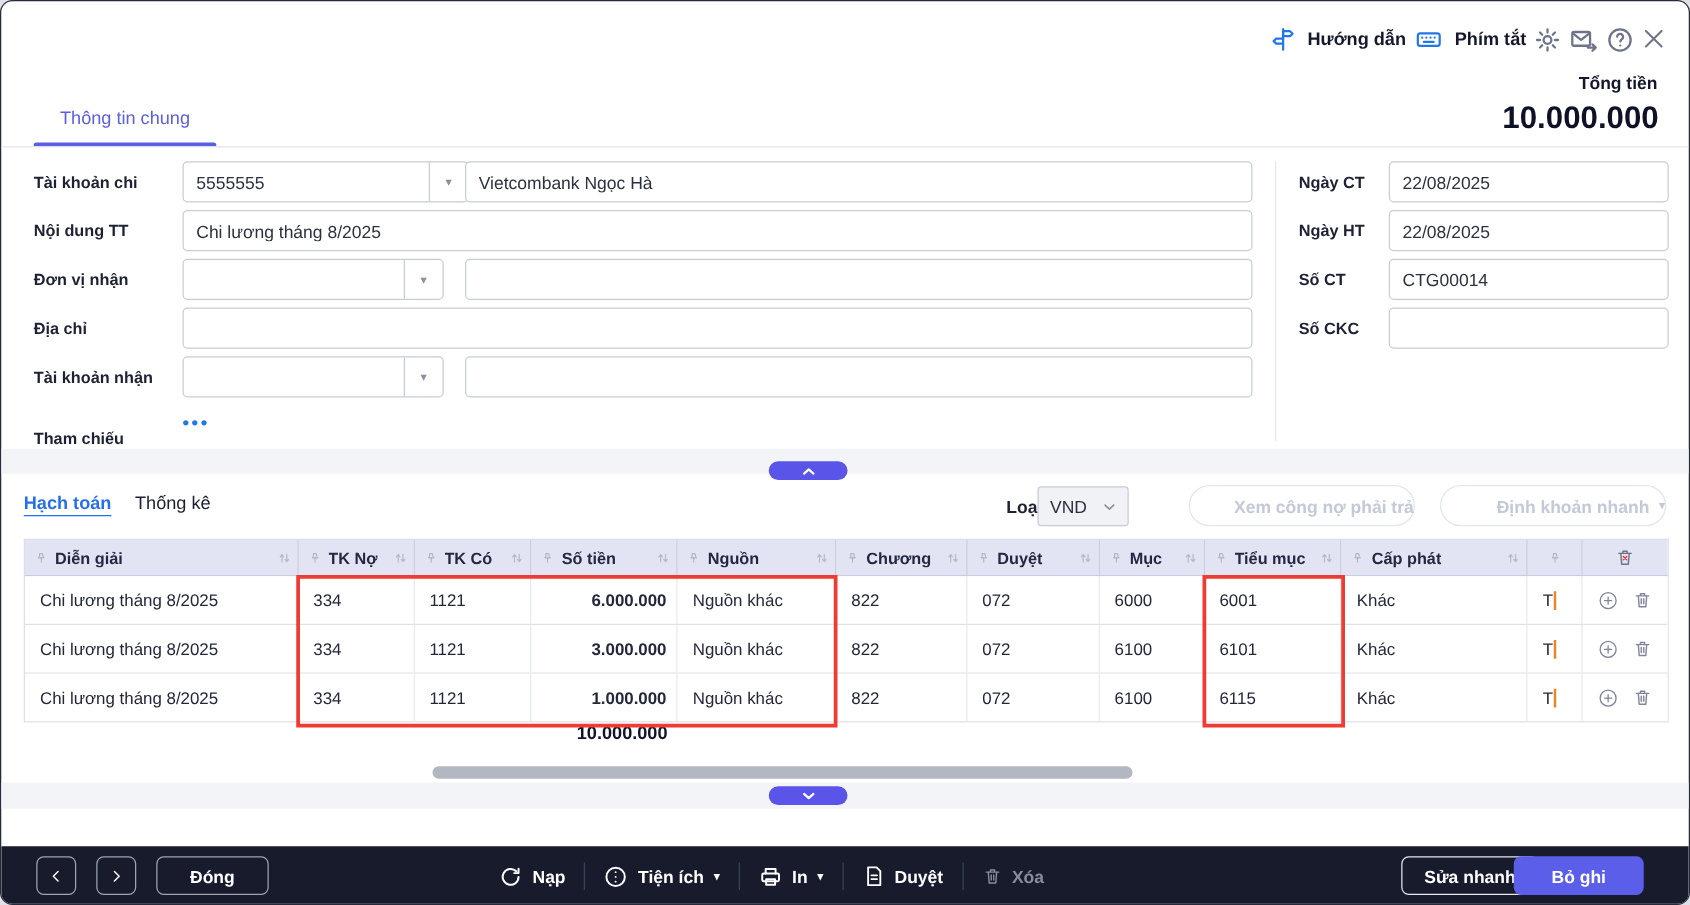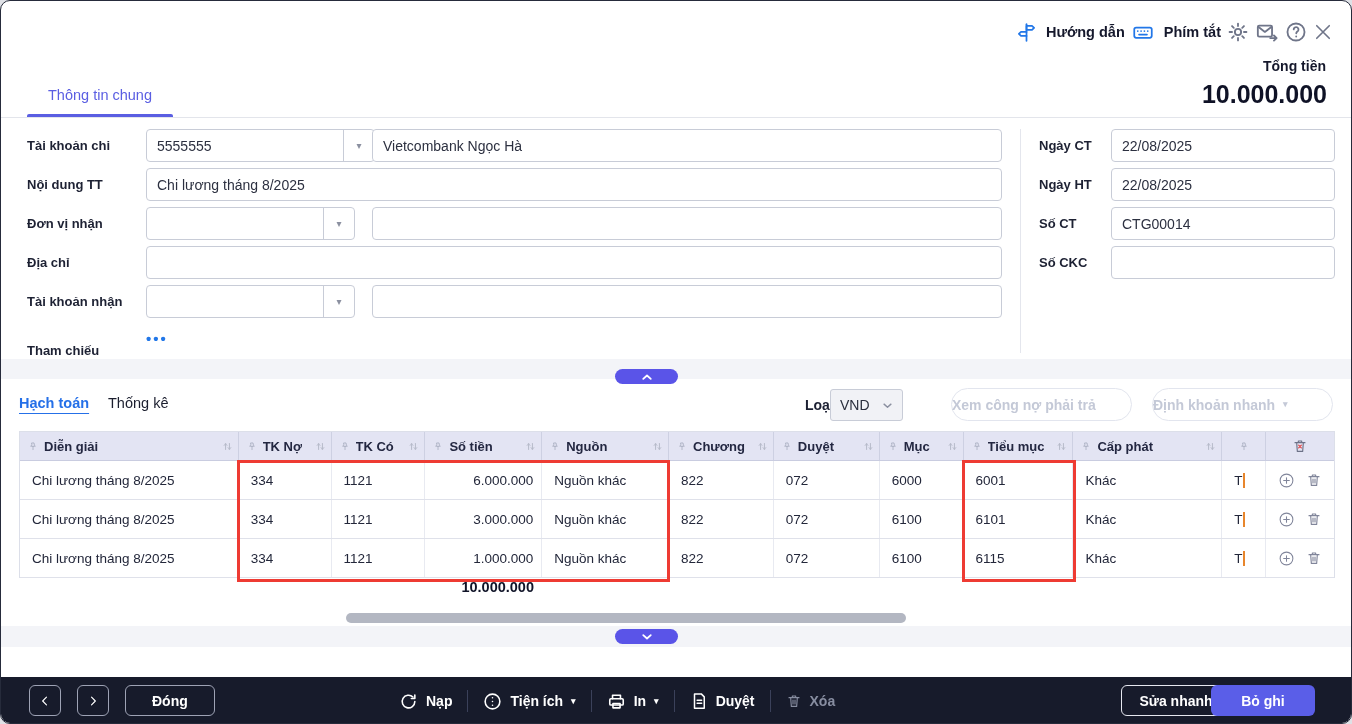--- a/index.html
+++ b/index.html
@@ -2,21 +2,21 @@
 <html><head>
 <meta charset="utf-8">
 <style>
   * { margin:0; padding:0; box-sizing:border-box; }
   html,body { background:#dfe1e6; font-family:"Liberation Sans", sans-serif; }
   #window { position:relative; width:1352px; height:724px; background:#fff;
             border:1px solid #262b3b; border-radius:10px; overflow:hidden; }
 
   
   .title { position:absolute; left:26px; top:16px; font-size:23px; font-weight:800; color:#15182c; }
-  #topbar { position:absolute; top:20px; right:18px; display:flex; align-items:center; gap:6px; }
+  #topbar { position:absolute; top:20px; right:18px; display:flex; align-items:flex-start; gap:6px; }
   .tlink { display:flex; align-items:center; gap:9px; font-size:14.5px; font-weight:700; color:#15182c; cursor:pointer; }
   .i { fill:none; stroke:currentColor; stroke-width:2; stroke-linecap:round; stroke-linejoin:round; }
   .blue { color:#2277e8; }
   .tico { color:#6f7589; cursor:pointer; }
   .total-label { position:absolute; right:25px; top:57px; font-size:14px; font-weight:700; color:#15182c; }
   .total-value { position:absolute; right:24px; top:79px; font-size:25px; font-weight:800; color:#0f1226; }
   .tab { position:absolute; left:26px; top:86px; width:146px; text-align:center;
          font-size:14.5px; font-weight:400; color:#5a5ee2; cursor:pointer; }
   .tab-underline { position:absolute; left:26px; top:113px; width:146px; height:3px; background:#5a5ee2; border-radius:2px 2px 0 0; }
   .hdr-divider { position:absolute; left:0; right:0; top:116px; height:1px; background:#e3e5eb; }
@@ -41,36 +41,36 @@
   
   .dtab-a { position:absolute; left:18px; top:394px; font-size:14.5px; font-weight:600; color:#2570e8;
             text-decoration:underline; text-underline-offset:5px; cursor:pointer; }
   .dtab-b { position:absolute; left:107px; top:394px; font-size:14.5px; font-weight:500; color:#1b1e2e; cursor:pointer; }
   .cur-label { position:absolute; left:760px; top:396px; font-size:14px; font-weight:700; color:#1d2133;padding-left:44px; }
   .vnd { position:absolute; left:829px; top:388px; width:73px; height:32px; background:#f1f2f6;
          border:1px solid #c8ccd7; border-radius:3px; display:flex; align-items:center;
          justify-content:space-between; padding:0 9px; font-size:14px; color:#2a2e3d; cursor:pointer; }
   .ghost-btn { position:absolute; top:387px; height:33px; border:1px solid #e2e5ee; border-radius:17px;
                background:#fff; color:#c4c9d7; font-size:14px; font-weight:600; display:flex;
-               align-items:center; justify-content:flex-start; gap:8px; }
+               align-items:center; justify-content:flex-end; gap:8px; }
 
   
   #grid { position:absolute; left:18px; top:430px; width:1316px; border:1px solid #dcdfe9; border-bottom:none; }
   .thead { display:flex; height:29px; background:#e3e4f3; border-bottom:1px solid #c9cce0; }
   .th { display:flex; align-items:center; gap:6px; padding:0 5px 0 8px; border-right:1px solid #cdd0e2;
         font-size:13px; font-weight:700; color:#232741; cursor:pointer; }
   .th:last-child { border-right:none; }
   .thl { white-space:nowrap; overflow:hidden; }
   .ipin { width:10px; height:11px; color:#9aa0b4; stroke-width:1.6; flex:none; }
   .isort { width:11px; height:11px; color:#b6bac9; stroke-width:1.8; margin-left:auto; flex:none; }
   .tr { display:flex; height:39px; border-bottom:1px solid #dfe1ea; background:#fff; }
   .td { display:flex; align-items:center; padding:0 8px 0 12px; font-size:13.5px; color:#23273a;
         border-right:1px solid #e8eaf1; white-space:nowrap; overflow:hidden; }
   .td:last-child { border-right:none; }
-  .td.r { justify-content:flex-end; }
+  .td.r { justify-content:flex-end;font-weight:bold; }
   .c0{width:219px}.c1{width:93px}.c2{width:94px}.c3{width:117px}.c4{width:127px}.c5{width:105px}
   .c6{width:106px}.c7{width:84px}.c8{width:110px}.c9{width:149px}.c10{width:44px}.c11{width:68px}
   .th.c10,.th.c11 { justify-content:center; padding:0; }
   .td.act { justify-content:center; gap:11px; padding:0; color:#80859a; }
   .td.act svg { cursor:pointer; }
   .tcur { width:2px; height:15px; background:#e8862c; margin-left:1px; flex:none; }
   .itrash { width:16px; height:16px; stroke-width:1.7; }
   .iplus { width:17px; height:17px; stroke-width:1.5; }
   .total-cell { position:absolute; left:424px; top:578px; width:117px; text-align:right; padding-right:8px;
                 font-size:14.5px; font-weight:800; color:#101428; }

